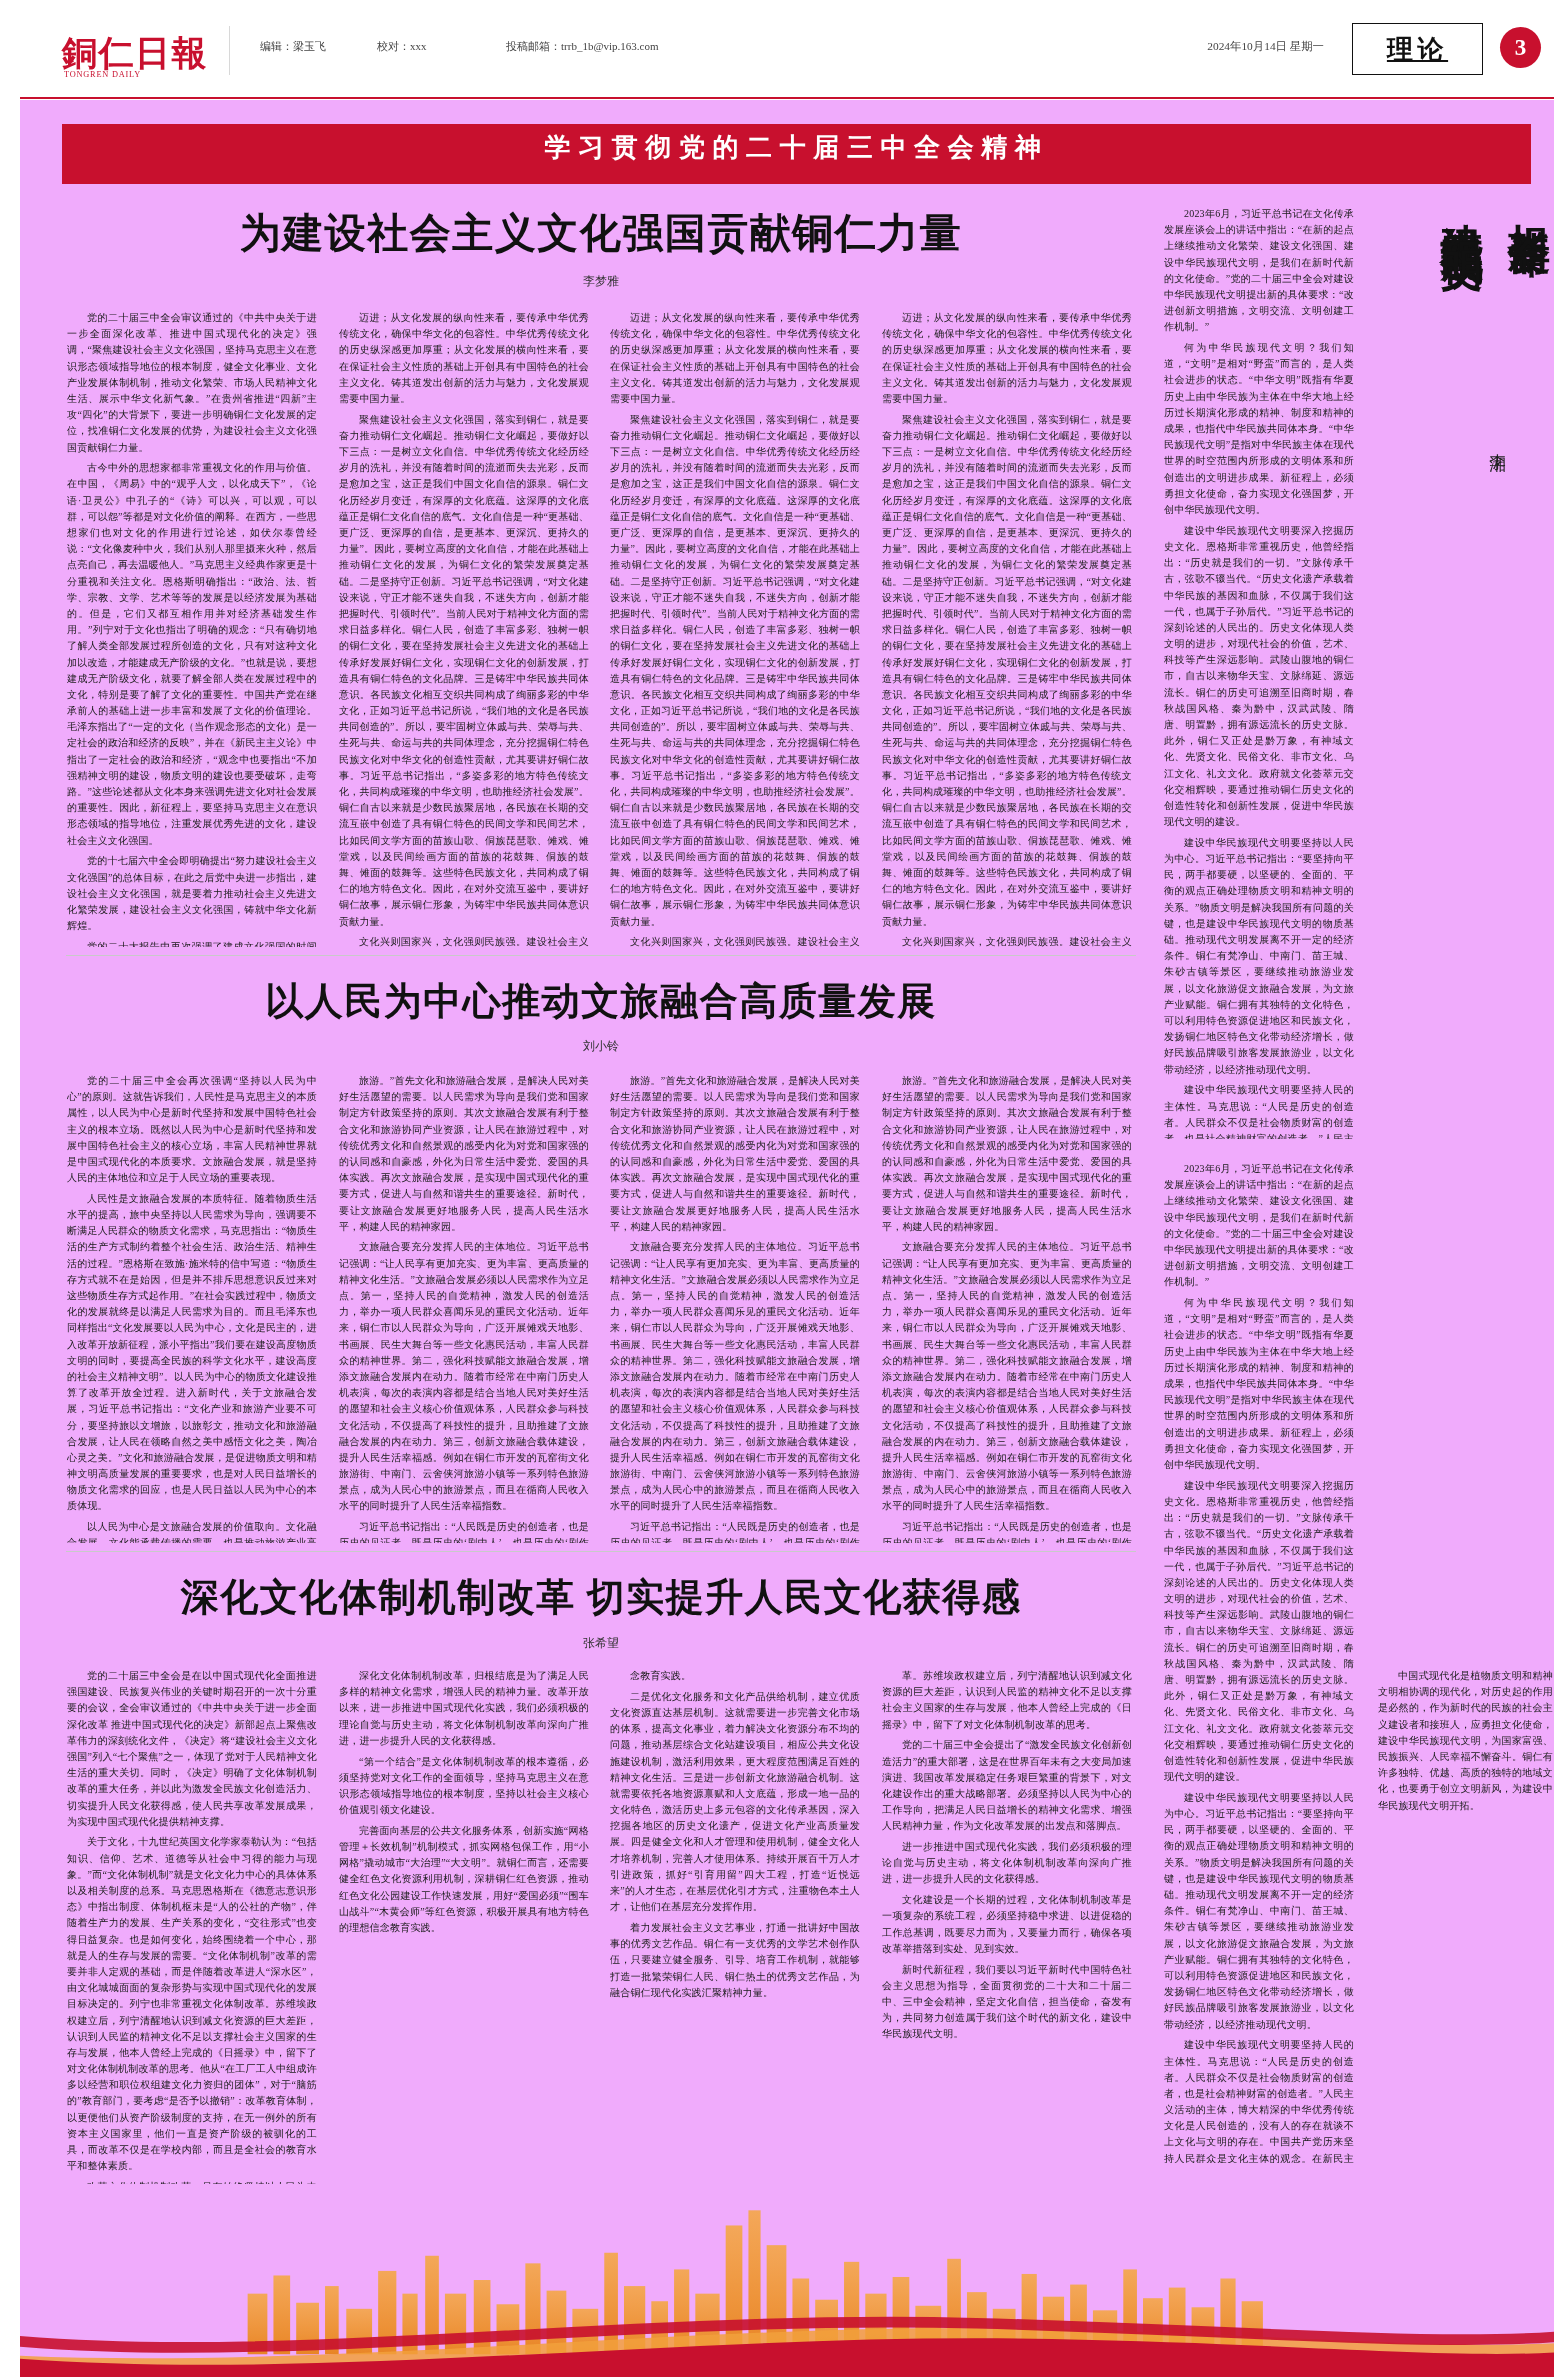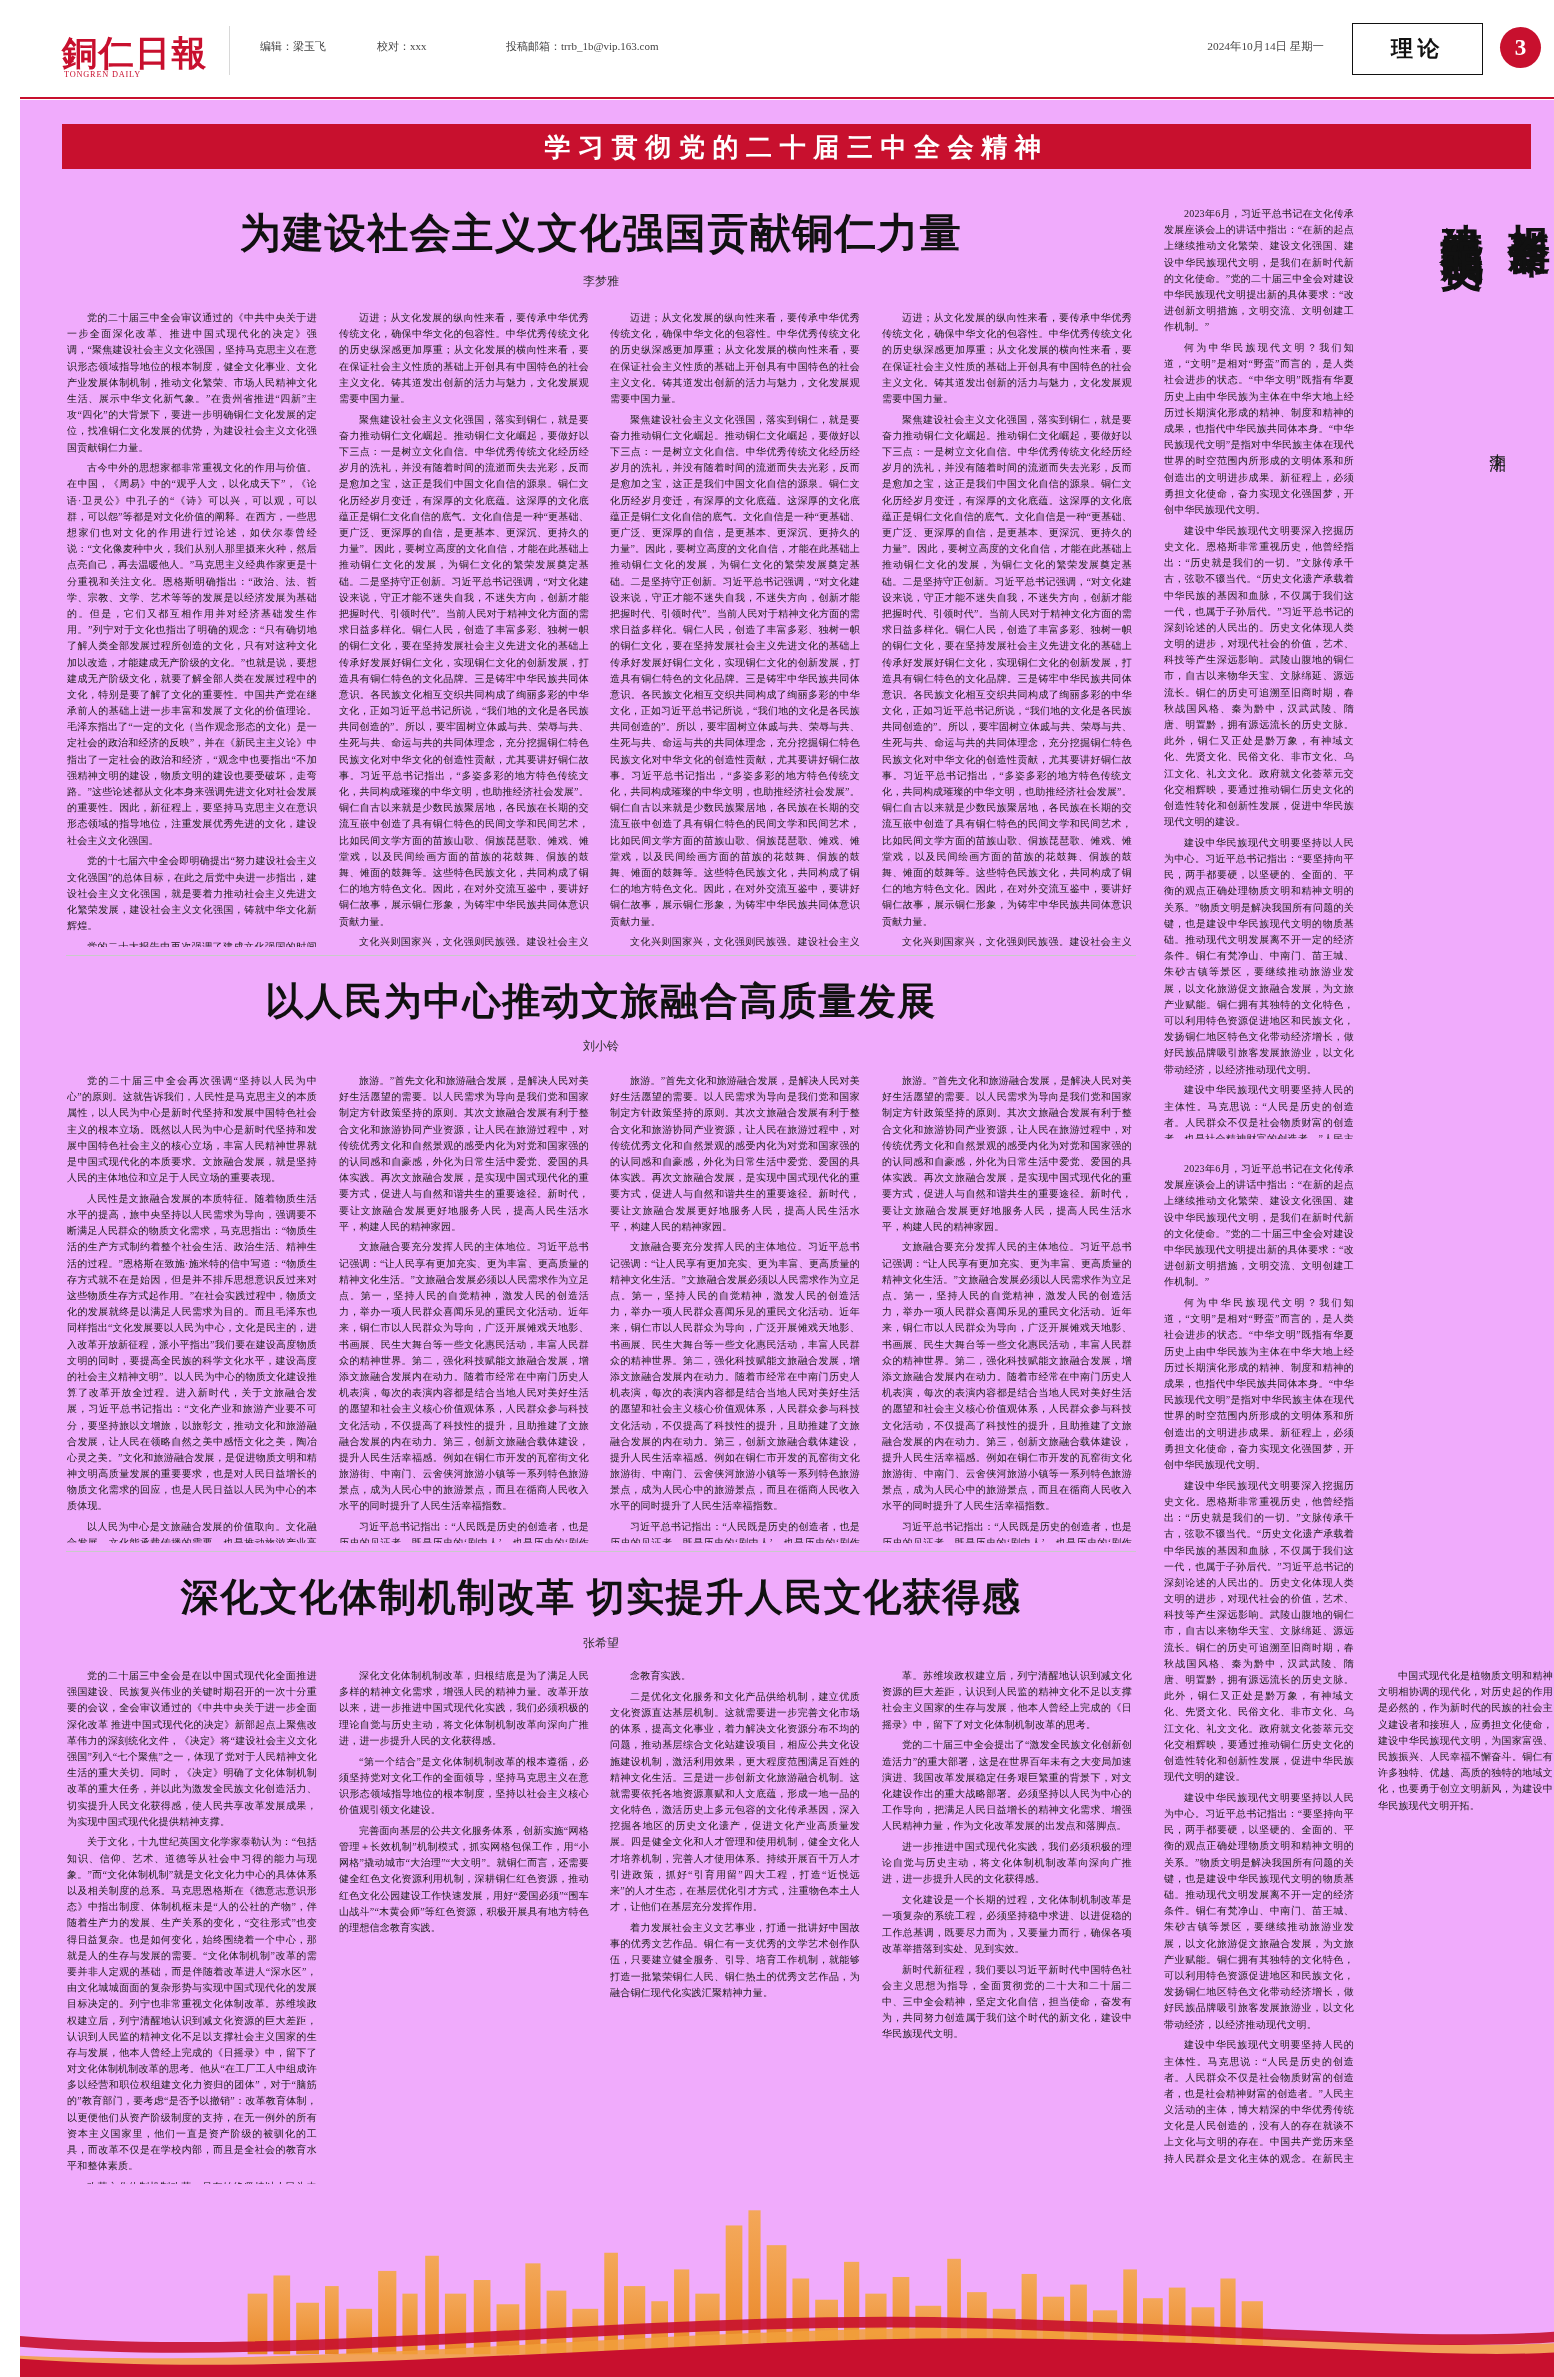--- a/index.html
+++ b/index.html
@@ -6,26 +6,26 @@
   body{width:1554px;height:2377px;font-family:"Liberation Serif",serif;color:#111;}
   .page{position:relative;width:1554px;height:2377px;background:#f0abfc;overflow:hidden;margin-left:20px;}
 
   
   .masthead{position:absolute;left:0;top:0;width:1554px;height:100px;background:#fff;}
   .mh-logo{position:absolute;left:42px;top:30px;font-family:"Liberation Serif",serif;font-weight:bold;font-size:35px;color:#c8102e;letter-spacing:1.5px;}
   .mh-logo-sub{position:absolute;left:44px;top:70px;font-size:8.3px;color:#c8102e;letter-spacing:0.8px;}
   .mh-divider{position:absolute;left:209px;top:26px;width:0.8px;height:49px;background:#d8d8d8;}
   .mh-meta{position:absolute;top:39px;font-size:11px;color:#444;white-space:nowrap;}
   .mh-date{position:absolute;right:250px;top:39px;font-size:11.4px;color:#444;white-space:nowrap;}
-  .mh-section{position:absolute;right:91px;top:23px;width:129px;height:50px;border:1.5px solid #111;display:flex;align-items:center;justify-content:center;font-size:22px;font-weight:bold;letter-spacing:4.6px;}
+  .mh-section{position:absolute;right:91px;top:23px;width:129px;height:50px;border:1.5px solid #111;display:flex;align-items:center;justify-content:center;font-size:26px;font-weight:bold;letter-spacing:4.6px;text-decoration:underline;}
   .mh-pagenum{position:absolute;right:33px;top:27px;width:41px;height:41px;border-radius:50%;background:#c8102e;color:#fff;font-size:23px;font-weight:bold;display:flex;align-items:center;justify-content:center;}
   .mh-rule{position:absolute;left:0;top:97px;width:1554px;height:2.3px;background:#c8102e;}
 
   
-  .banner{position:absolute;left:42px;top:124px;width:1469px;height:45px;background:#c8102e;}
+  .banner{position:absolute;left:42px;top:124px;width:1469px;height:60px;background:#c8102e;}
   .banner-text{position:absolute;left:0;top:0;width:1469px;height:47px;display:flex;align-items:center;justify-content:center;color:#fff;font-size:26px;font-weight:bold;letter-spacing:7.6px;font-family:"Liberation Sans",sans-serif;}
 
   
   .vcol{position:absolute;right:18px;top:190px;width:167px;height:759px;}
   .vtitle{position:absolute;top:0;font-size:42px;font-weight:bold;line-height:1.02;writing-mode:vertical-rl;text-orientation:upright;letter-spacing:3px;color:#111;font-family:"Liberation Serif",serif;}
   .vtitle.a{right:73px;height:516px;}
   .vtitle.b{right:6px;height:319px;}
   .vauthor{position:absolute;right:47px;top:250px;writing-mode:vertical-rl;text-orientation:upright;font-size:16.7px;letter-spacing:2.3px;color:#222;}
 
   

